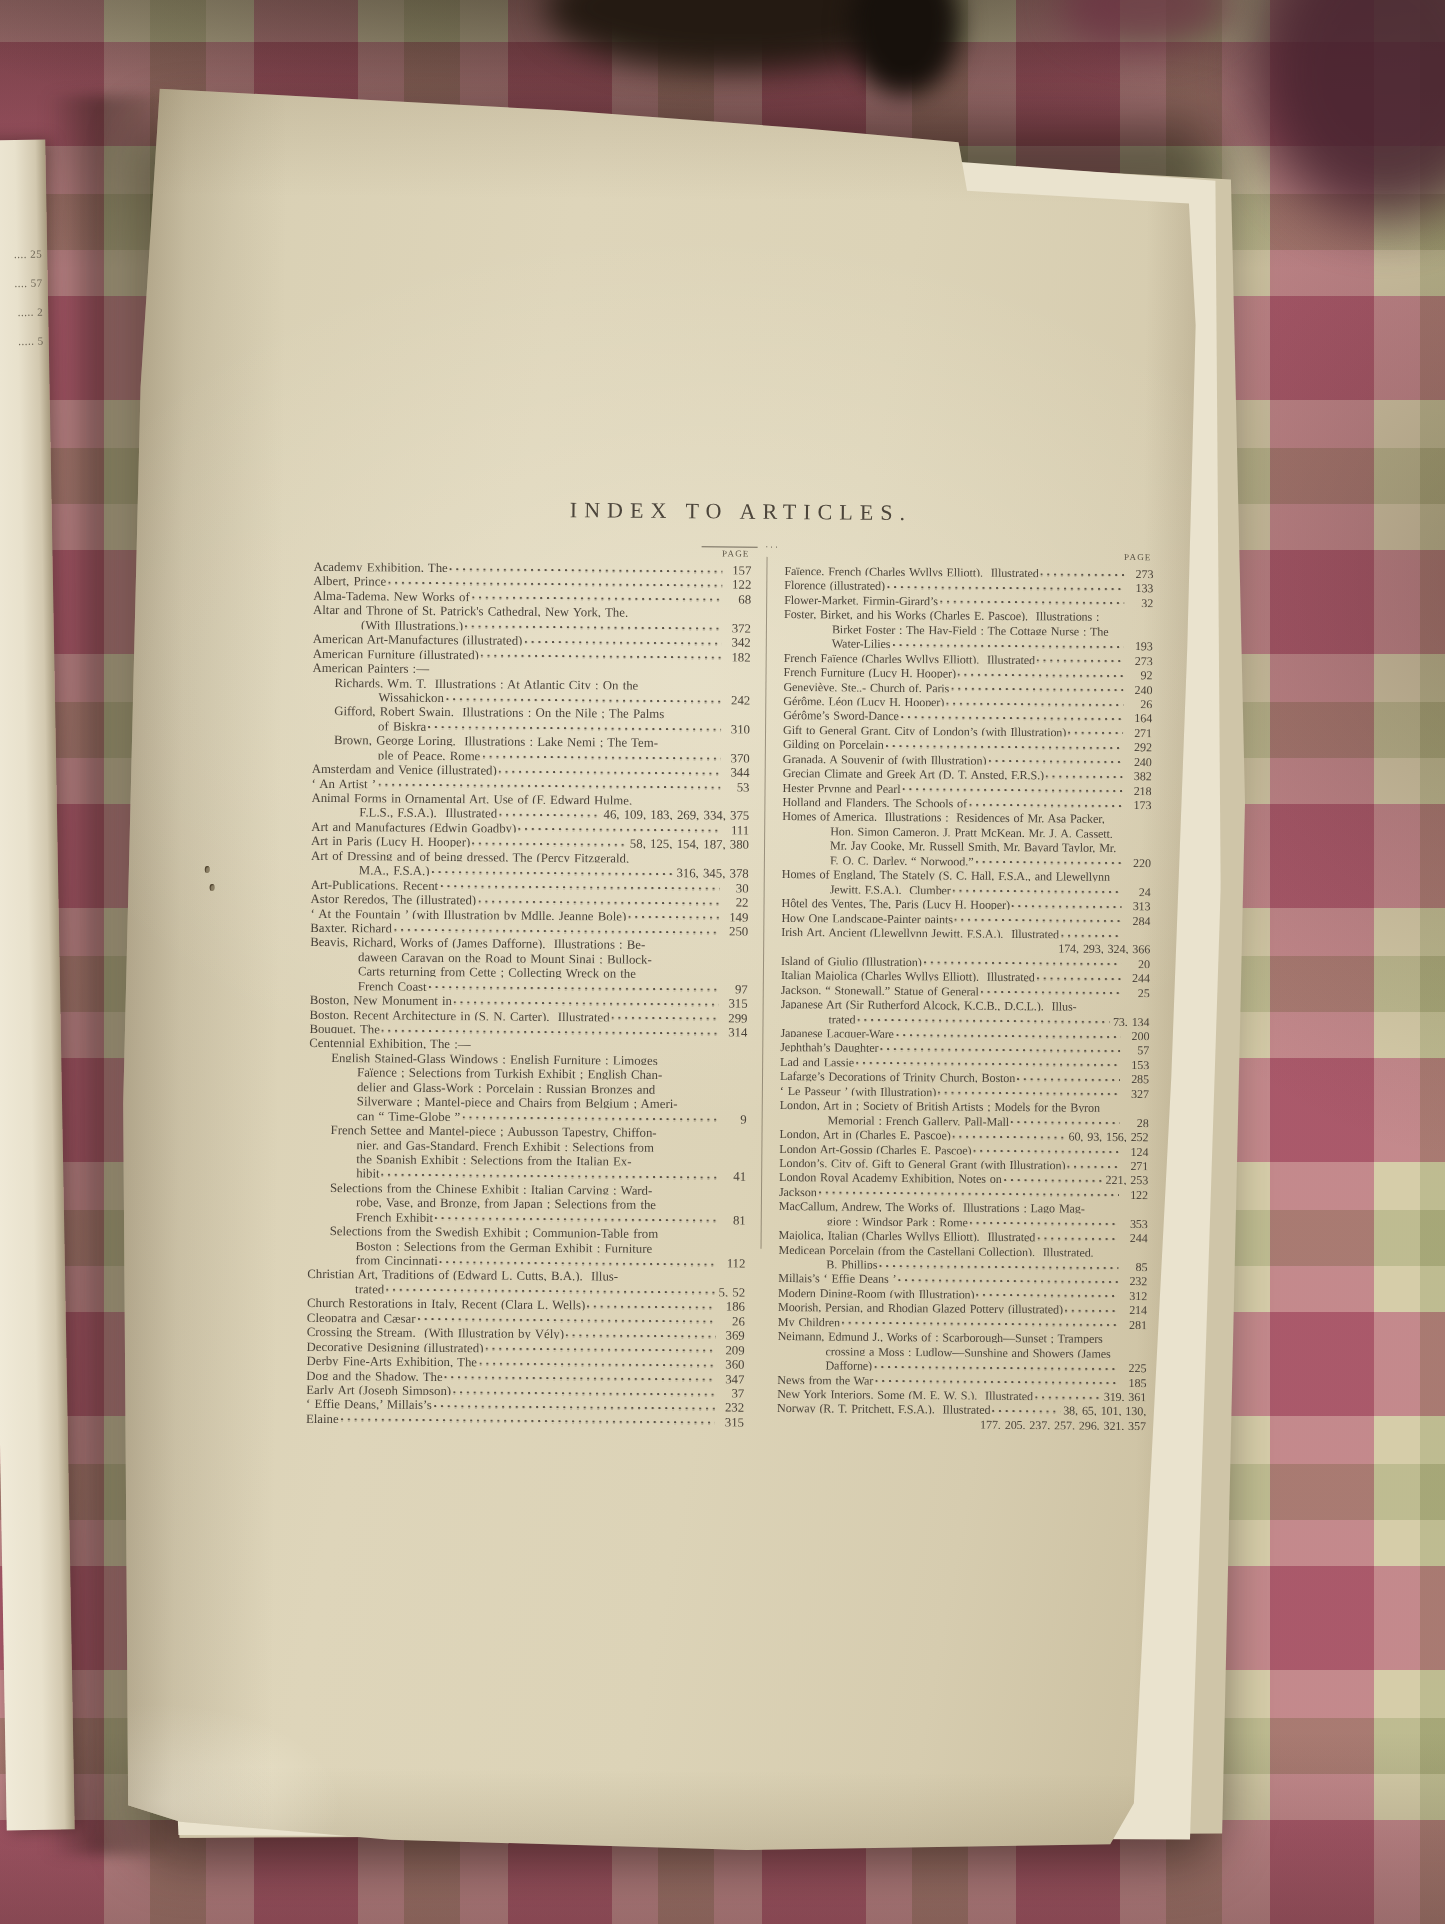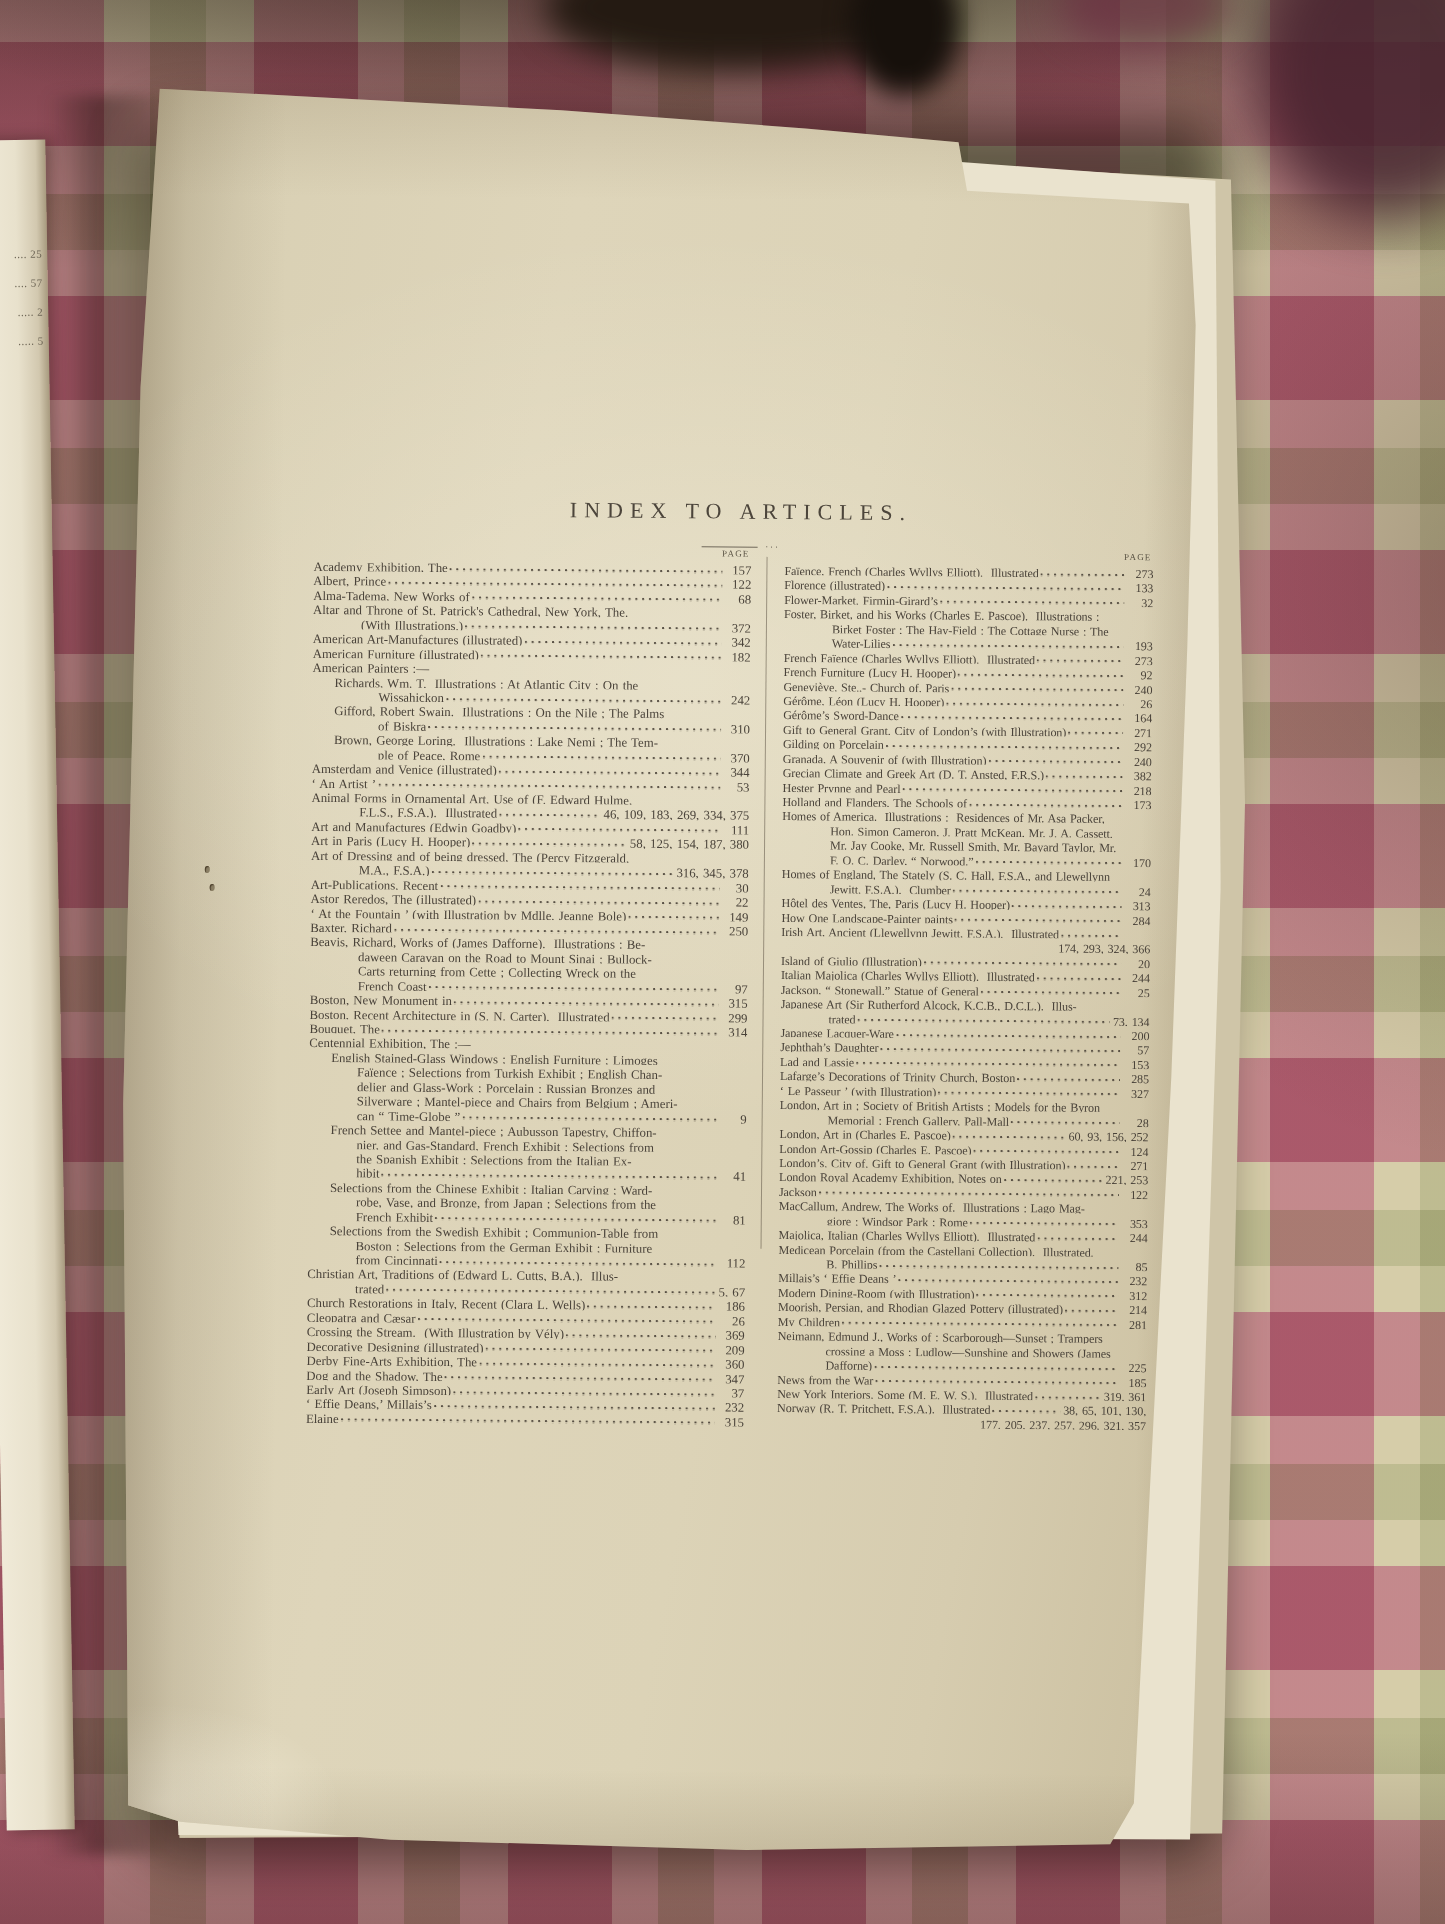--- a/index.html
+++ b/index.html
@@ -374,21 +374,21 @@
                 <span class="pg">112</span>
               </div>
               <div class="iline" style="padding-left: 0px;">
                 <span class="t">Christian Art, Traditions of (Edward L. Cutts, B.A.).  Illus-</span>
                 <span class="lead"></span>
                 <span class="pg"></span>
               </div>
               <div class="iline" style="padding-left: 48px;">
                 <span class="t">trated</span>
                 <span class="lead dots"></span>
-                <span class="pg">5, 67</span>
+                <span class="pg">5, 52</span>
               </div>
               <div class="iline" style="padding-left: 0px;">
                 <span class="t">Church Restorations in Italy, Recent (Clara L. Wells)</span>
                 <span class="lead dots"></span>
                 <span class="pg">186</span>
               </div>
               <div class="iline" style="padding-left: 0px;">
                 <span class="t">Cleopatra and Cæsar</span>
                 <span class="lead dots"></span>
                 <span class="pg">26</span>
@@ -530,21 +530,21 @@
                 <span class="pg"></span>
               </div>
               <div class="iline" style="padding-left: 48px;">
                 <span class="t">Mr. Jay Cooke, Mr. Russell Smith, Mr. Bayard Taylor, Mr.</span>
                 <span class="lead"></span>
                 <span class="pg"></span>
               </div>
               <div class="iline" style="padding-left: 48px;">
                 <span class="t">F. O. C. Darley, “ Norwood.”</span>
                 <span class="lead dots"></span>
-                <span class="pg">170</span>
+                <span class="pg">220</span>
               </div>
               <div class="iline" style="padding-left: 0px;">
                 <span class="t">Homes of England, The Stately (S. C. Hall, F.S.A., and Llewellynn</span>
                 <span class="lead"></span>
                 <span class="pg"></span>
               </div>
               <div class="iline" style="padding-left: 48px;">
                 <span class="t">Jewitt, F.S.A.).  Clumber</span>
                 <span class="lead dots"></span>
                 <span class="pg">24</span>

